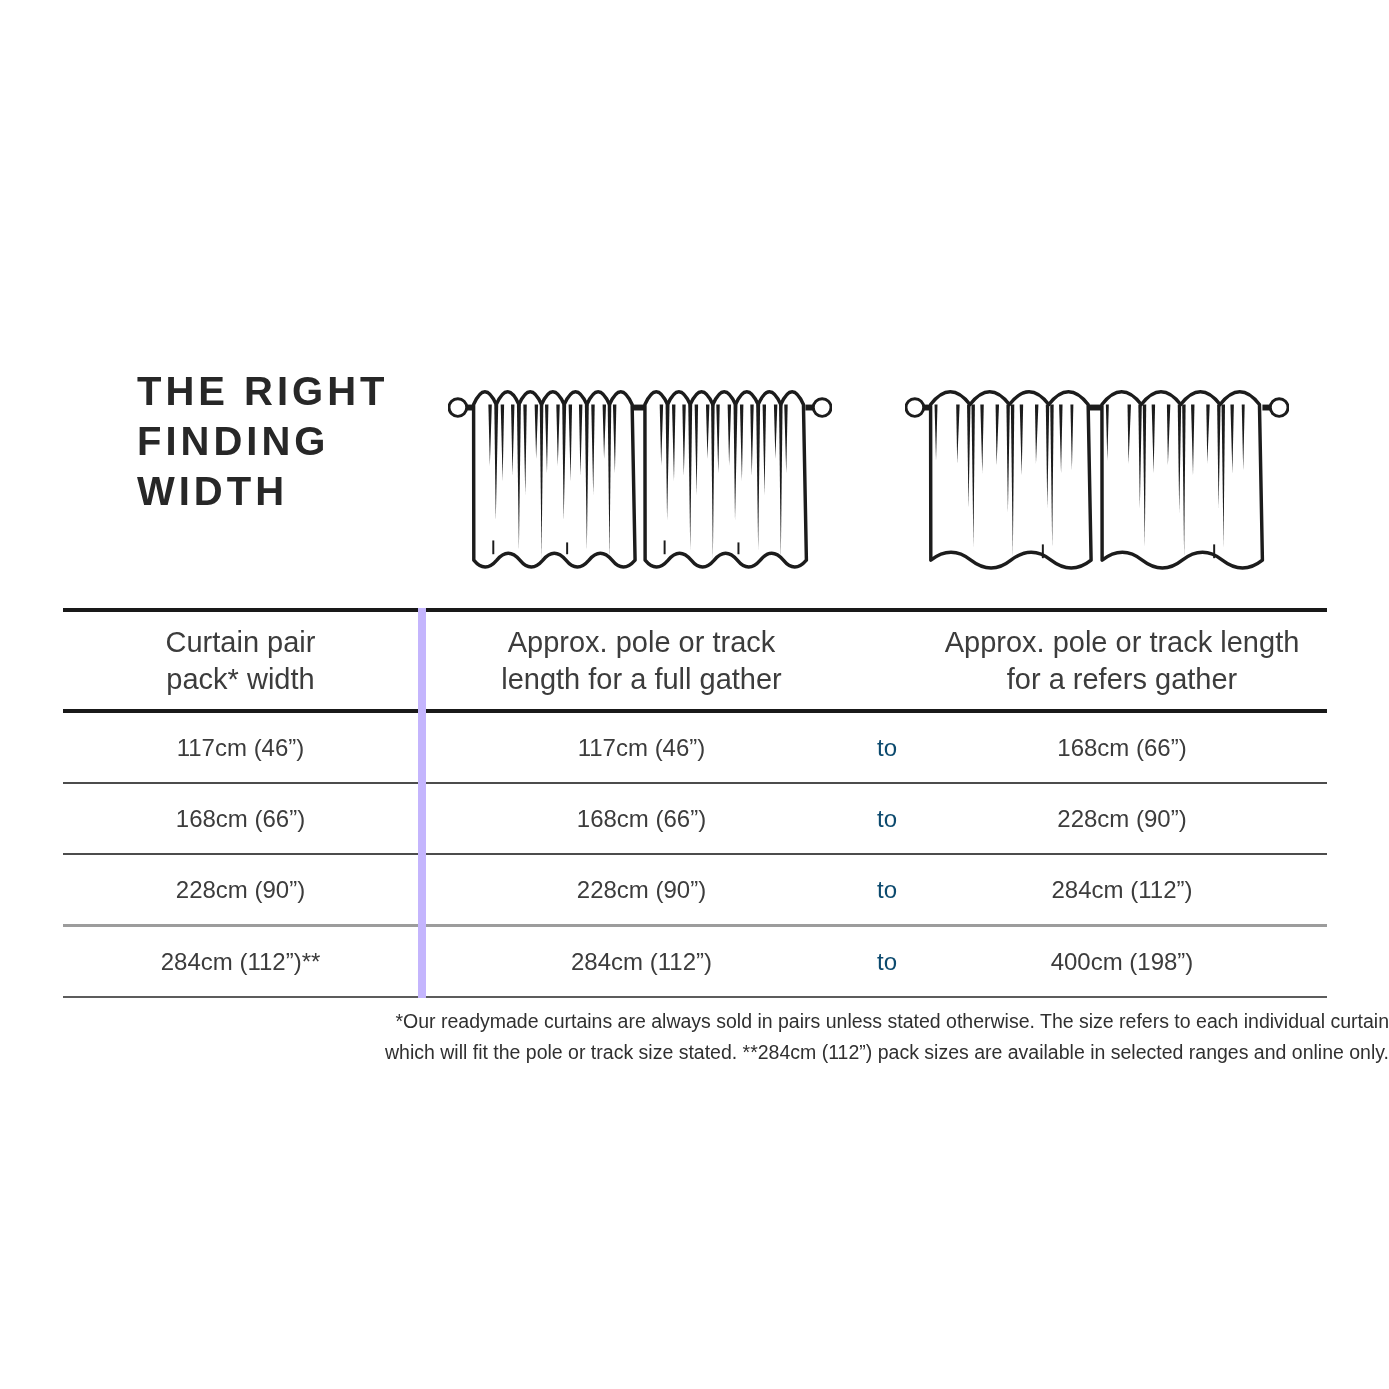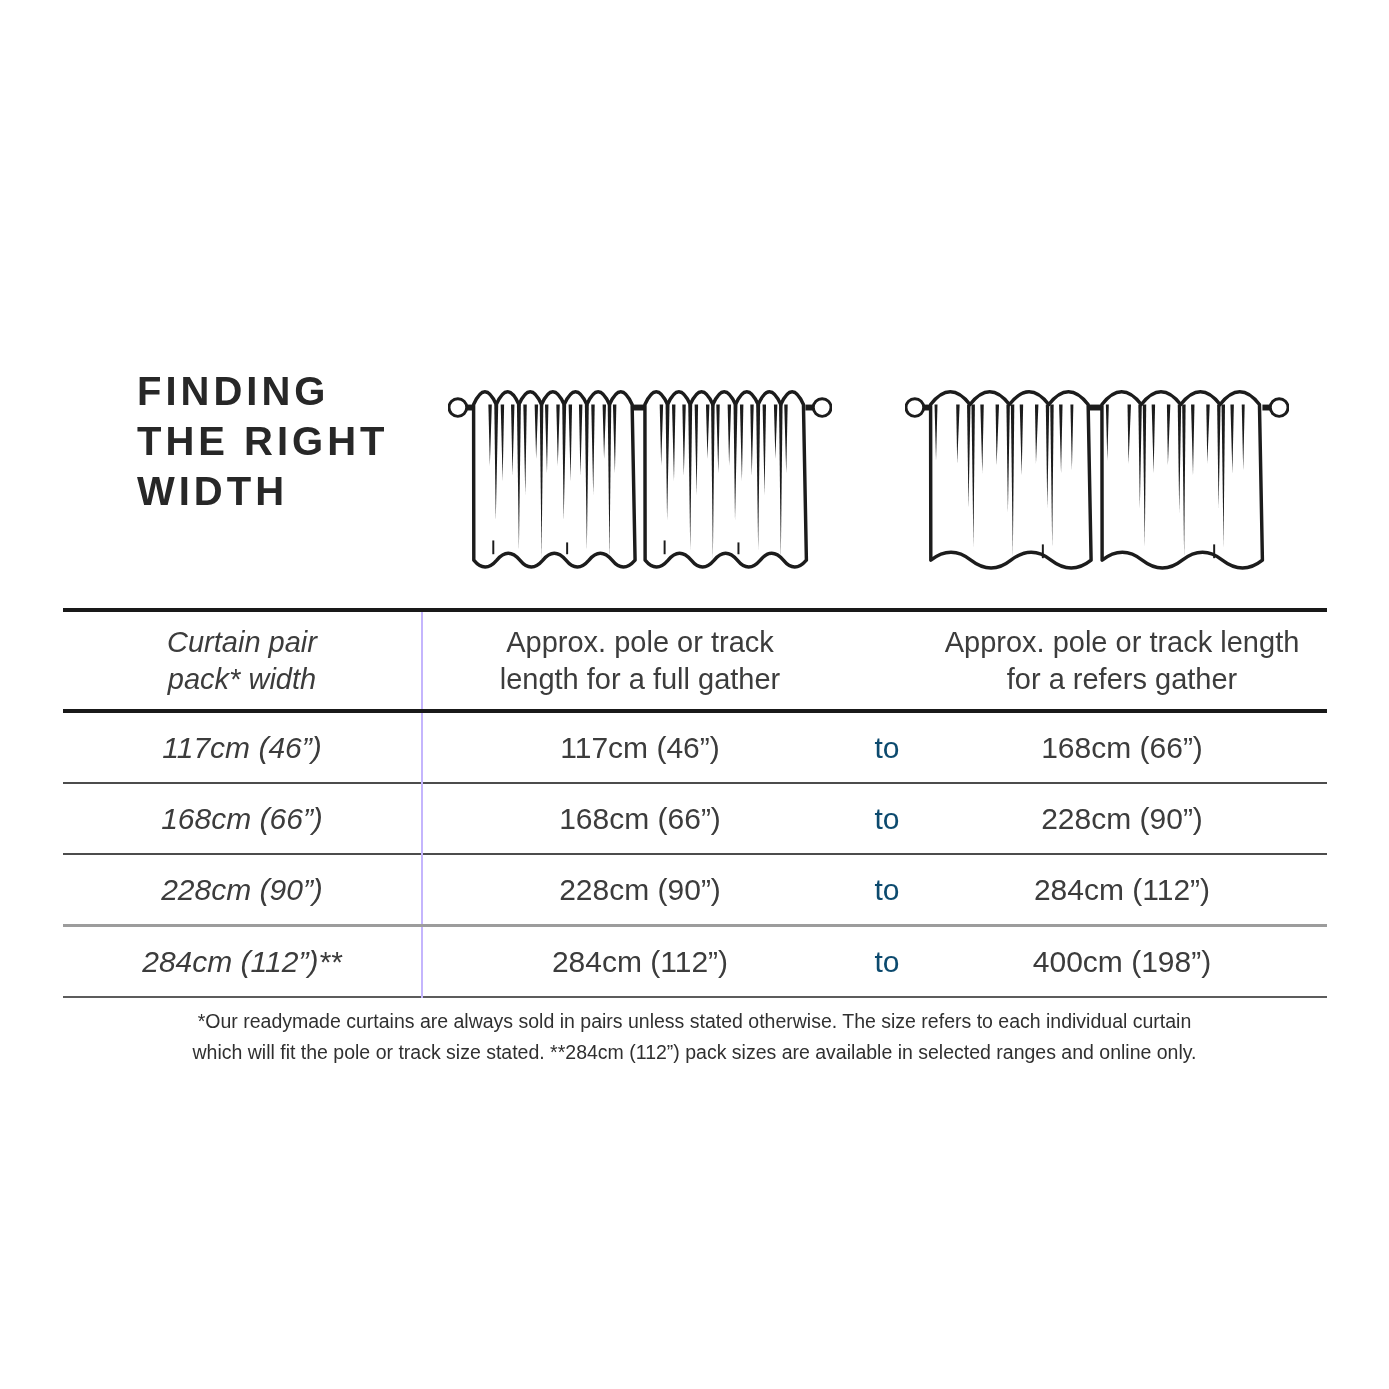--- a/index.html
+++ b/index.html
@@ -30,40 +30,40 @@
   .size-table {
     position:absolute; left:63px; top:608px; width:1264px;
     border-collapse:collapse; table-layout:fixed; color:#3c3c3c;
     border-top:4px solid #191919; border-bottom:2px solid #5c5c5c;
   }
   .size-table thead tr { border-bottom:4px solid #191919; }
   .size-table th, .size-table td {
     font-weight:normal; text-align:center; vertical-align:middle; padding:0;
   }
   .size-table thead th { height:97px; font-size:29px; line-height:37px; }
-  .size-table tbody td { height:69px; font-size:30px; }
+  .size-table tbody td { height:69px; font-size:24px; }
   .size-table tbody tr + tr { border-top:2px solid #4c4c4c; }
   .size-table tbody tr.last-row { border-top:3px solid #9c9c9c; }
-  .size-table th:first-child, .size-table td:first-child { border-right:2px solid #c4b5fd;font-style:italic; }
+  .size-table th:first-child, .size-table td:first-child { border-right:8px solid #c4b5fd; }
   .to-cell { font-size:29px; color:#0c4a6e; }
 
   
   .footnote {
     position:absolute; left:0; right:0; top:1006px;
-    text-align:center; font-size:19.5px; line-height:31px; color:#303030;
+    text-align:right; font-size:19.5px; line-height:31px; color:#303030;
   }
 </style>
 </head>
 <body>
 
 <div class="canvas">
 
   <div class="heading">
+    <div>THE RIGHT</div>
     <div>FINDING</div>
-    <div>THE RIGHT</div>
     <div>WIDTH</div>
   </div>
 
   <svg class="illu illu-left" viewBox="0 0 390 205" aria-hidden="true">
     <defs>
       <g id="pl-a">
         <polygon class="fold" points="-8,0 -4.5,0 -6.5,62"></polygon>
         <polygon class="fold" points="-2,0 2,0 -0.5,118"></polygon>
         <polygon class="fold" points="4.5,0 8,0 6.5,78"></polygon>
       </g>

